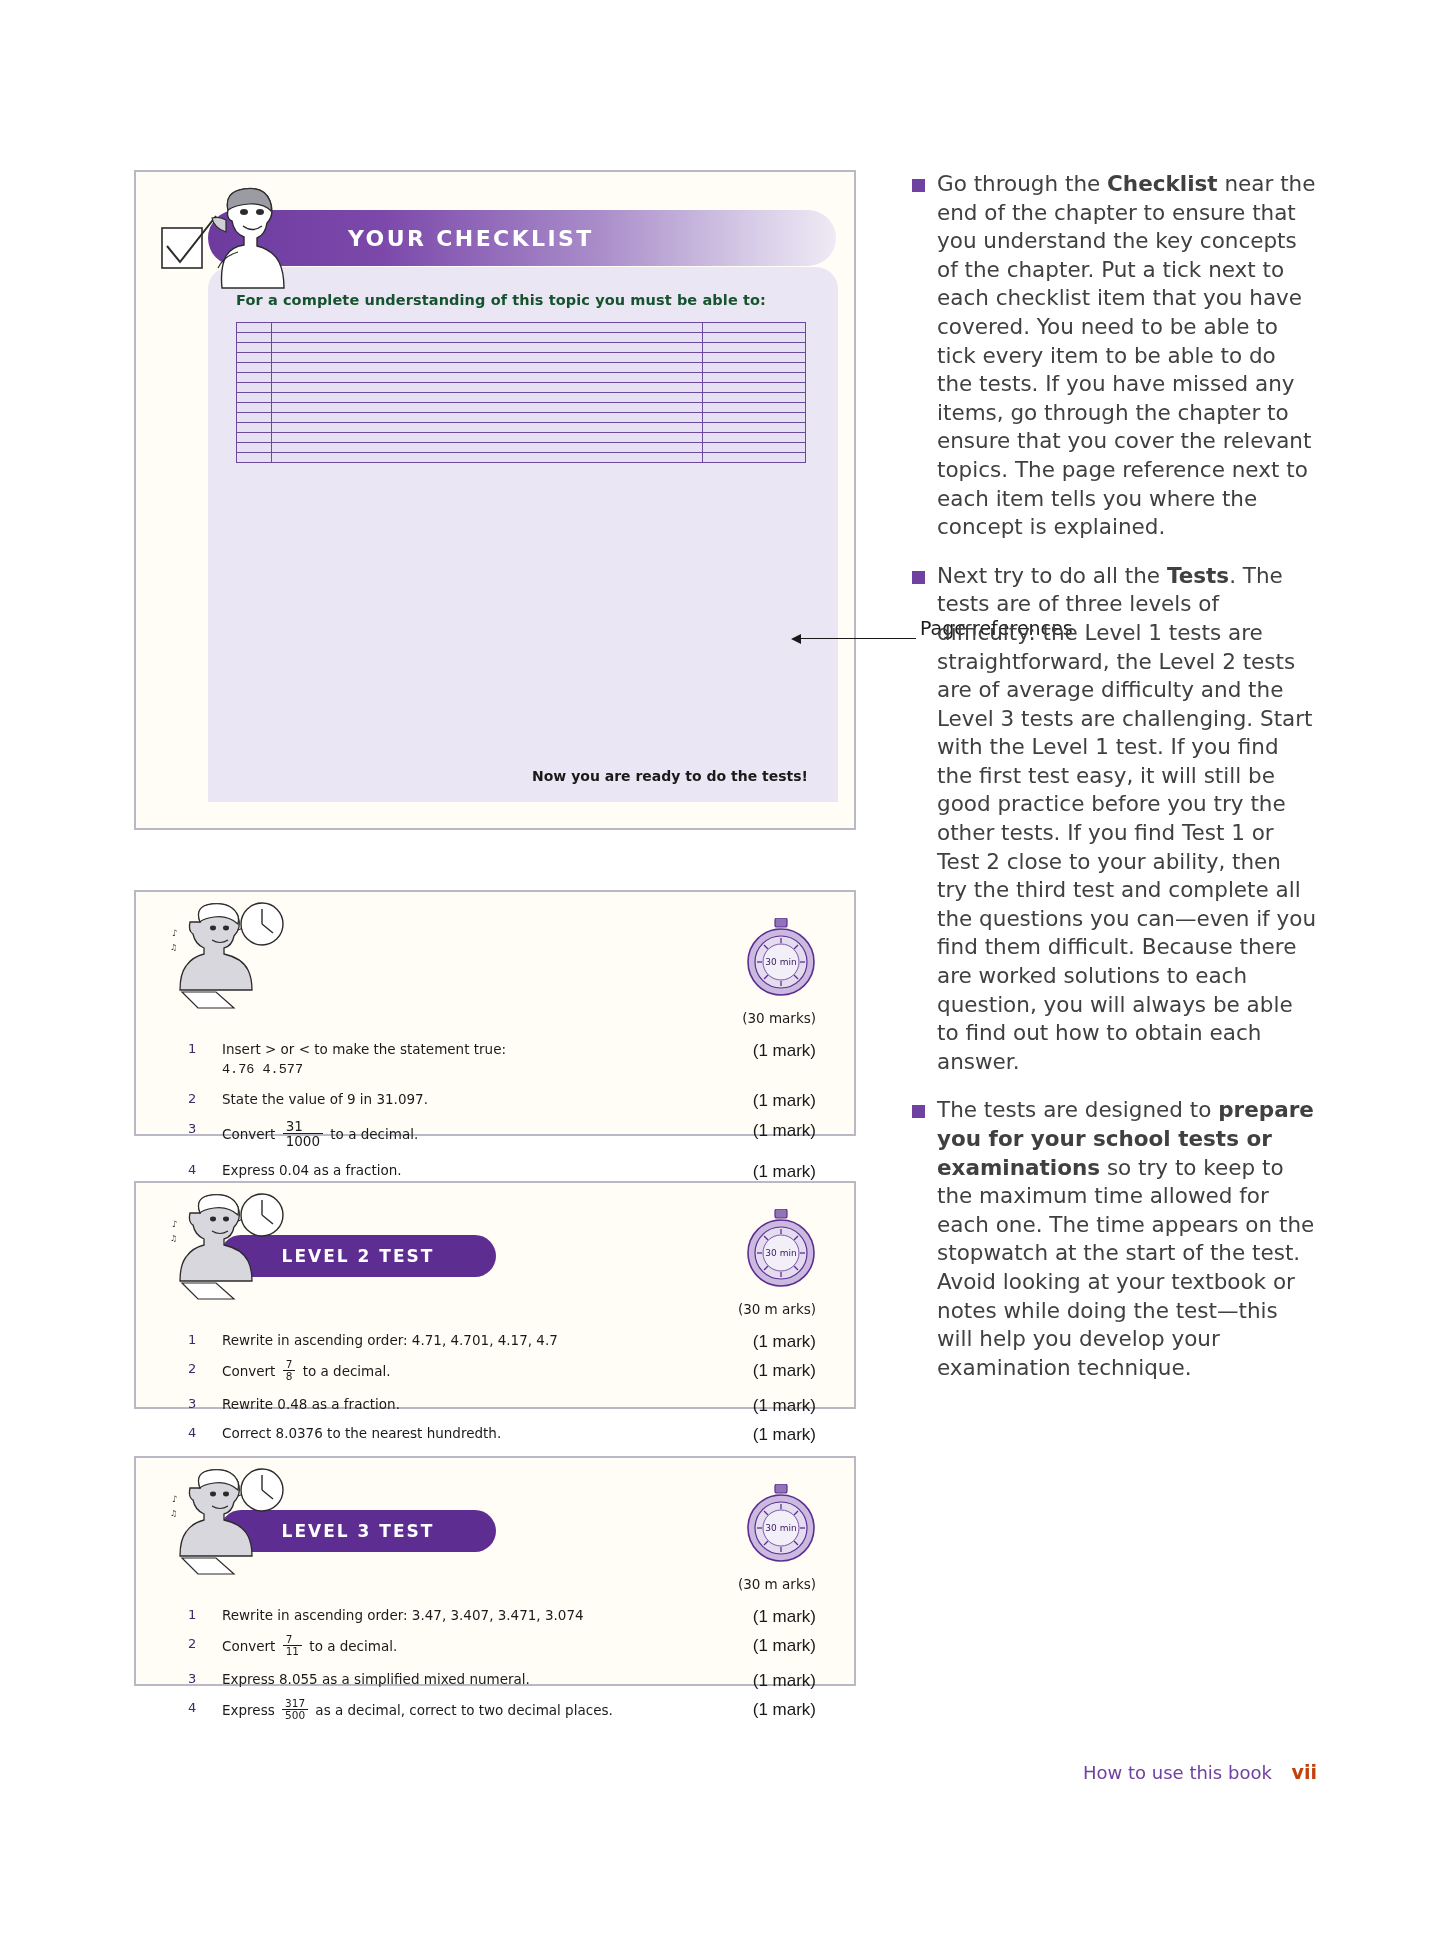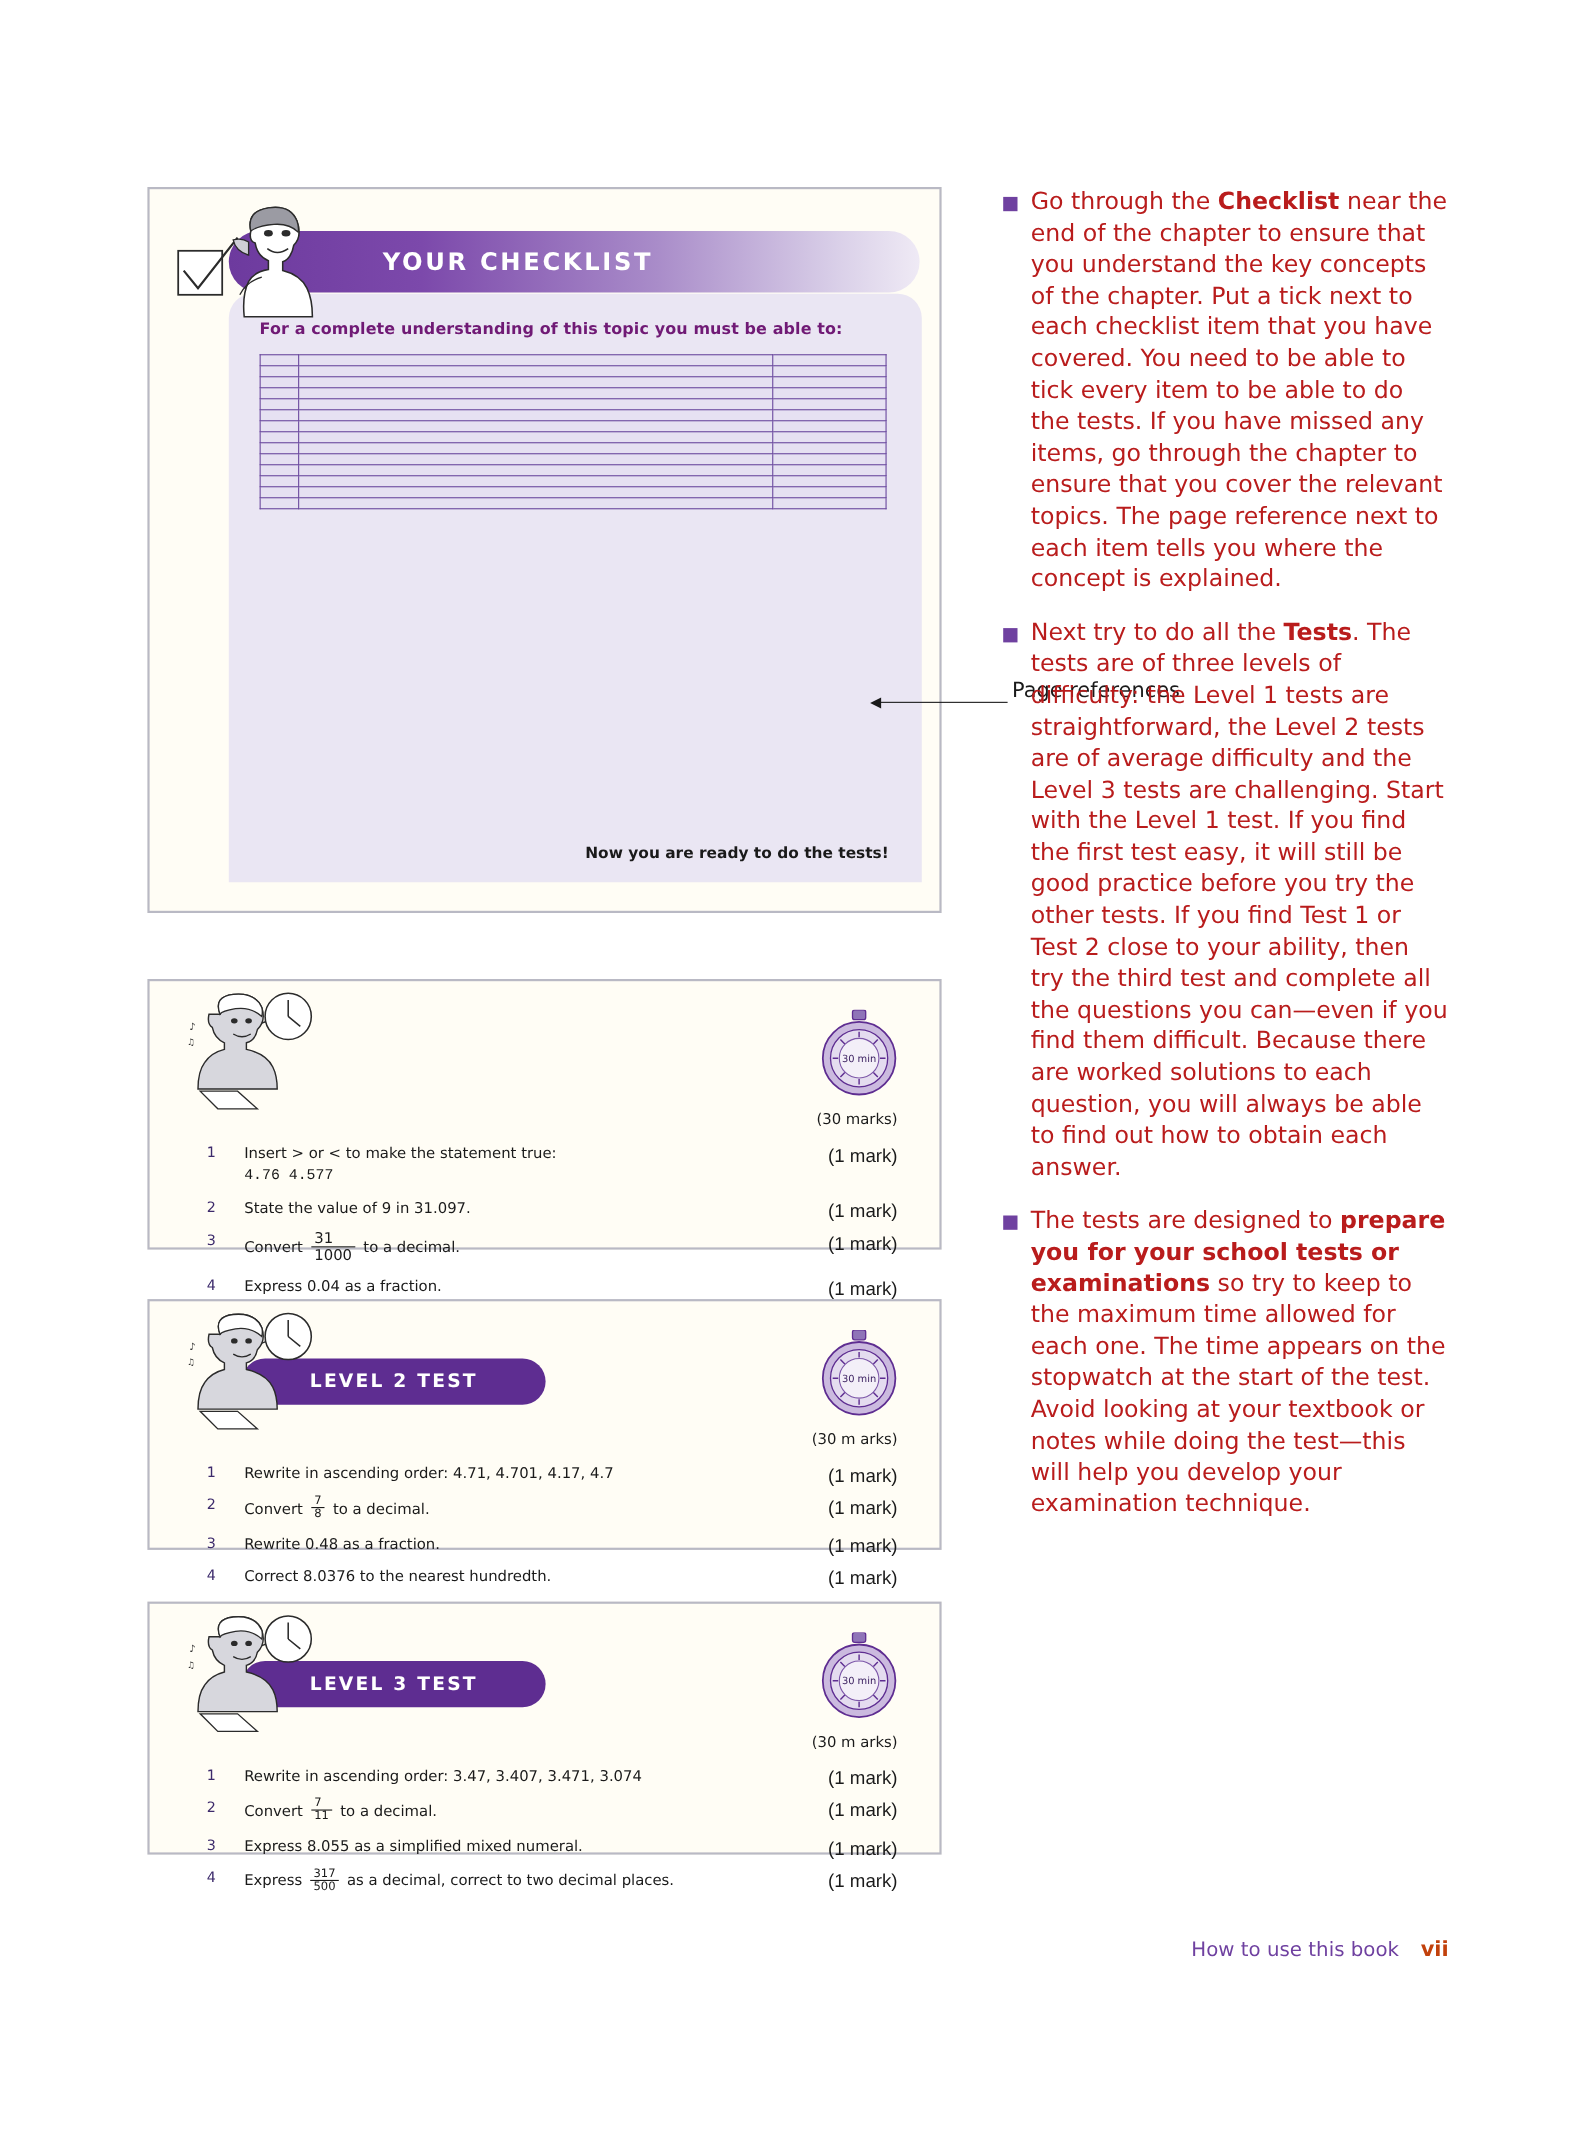--- a/index.html
+++ b/index.html
@@ -81,21 +81,21 @@
     width: 110px; height: 150px;
     z-index: 6;
   }
 
   .cl-heading {
     position: absolute;
     left: 28px; top: 25px;
     font-size: 14.5px;
     font-weight: bold;
     font-family: "DejaVu Sans", sans-serif;
-    color: #701a75;
+    color: #14532d;
     letter-spacing: .1px;
   }
 
   table.checklist {
     position: absolute;
     left: 28px; top: 55px;
     width: 570px;
     border-collapse: collapse;
     font-size: 13.2px;
   }
@@ -247,21 +247,21 @@
     width: 13px; height: 13px;
     background: #6f41a0;
     margin-top: 9px;
     margin-right: 12px;
     flex: 0 0 auto;
   }
   .bullet-text {
     font-size: 21.5px;
     line-height: 1.33;
     font-family: "DejaVu Sans", sans-serif;
-    color: #b91c1c;
+    color: #404040;
   }
   .bullet-text b { font-weight: bold; }
 
   .footer {
     position: absolute;
     right: 128px; bottom: 156px;
     font-size: 18px;
     font-family: "DejaVu Sans", sans-serif;
     color: #6f41a0;
   }

